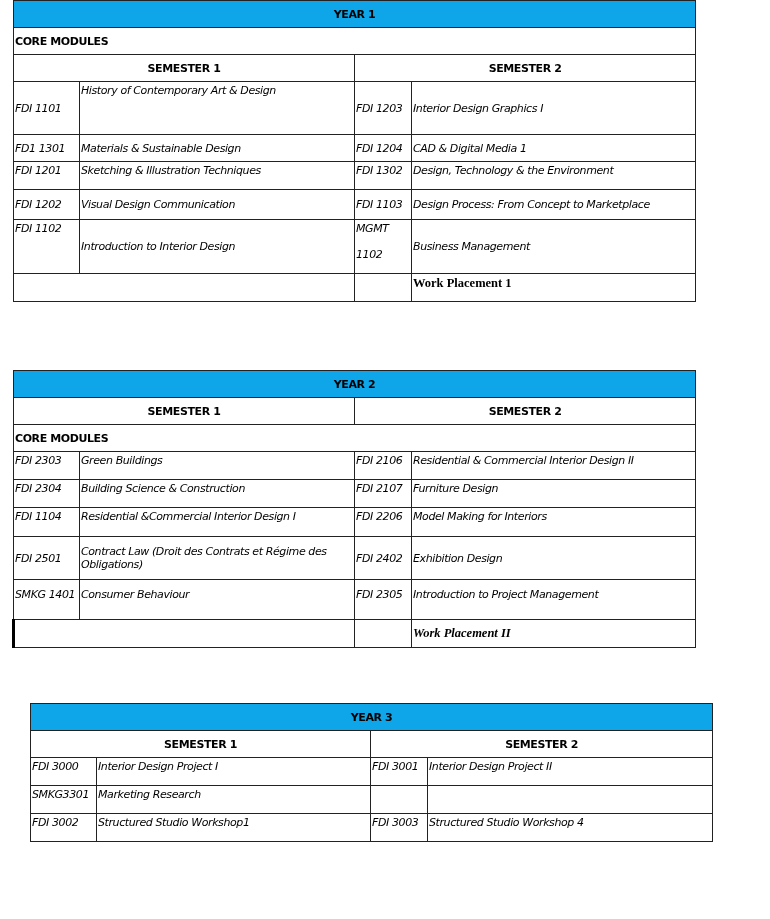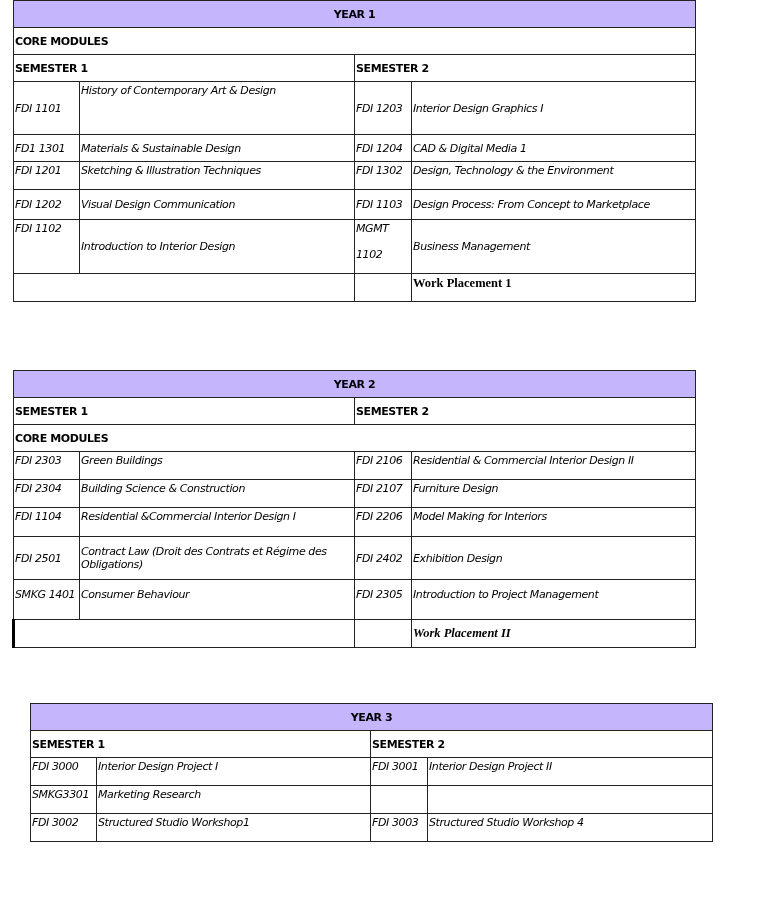--- a/index.html
+++ b/index.html
@@ -1,22 +1,22 @@
 <!DOCTYPE html>
 <html><head>
   <meta charset="utf-8">
   <style>
     html, body { margin: 0; padding: 0; background: #ffffff; }
     body { width: 770px; height: 919px; position: relative; overflow: hidden;
            font-family: "Liberation Sans", sans-serif; color: #000; }
     table { border-collapse: collapse; position: absolute; table-layout: fixed; }
     td { border: 1.3px solid #222; padding: 0 1px; vertical-align: middle;
          font-size: 11px; font-family: "DejaVu Sans", sans-serif; letter-spacing: -0.4px; }
-    .yr { background: #c4b5fd; font-weight: bold; text-align: center; font-size: 11px; height: 26px; }
-    .sem { font-weight: bold; text-align: left; height: 26px; }
+    .yr { background: #0ea5e9; font-weight: bold; text-align: center; font-size: 11px; height: 26px; }
+    .sem { font-weight: bold; text-align: center; height: 26px; }
     .core { font-weight: bold; height: 26px; }
     .code, .title { font-style: italic; }
     .wp { font-family: "Liberation Serif", serif; font-weight: bold; font-size: 12.5px; letter-spacing: 0; }
     .wp2 { font-style: italic; }
     .top { vertical-align: top; padding-top: 2px; }
     #t1 { left: 13px; top: 0px; width: 682px; }
     #t2 { left: 12px; top: 370px; width: 682px; }
     #t3 { left: 30px; top: 703px; width: 682px; }
     .thickleft { border-left: 3px solid #000; }
   </style>

